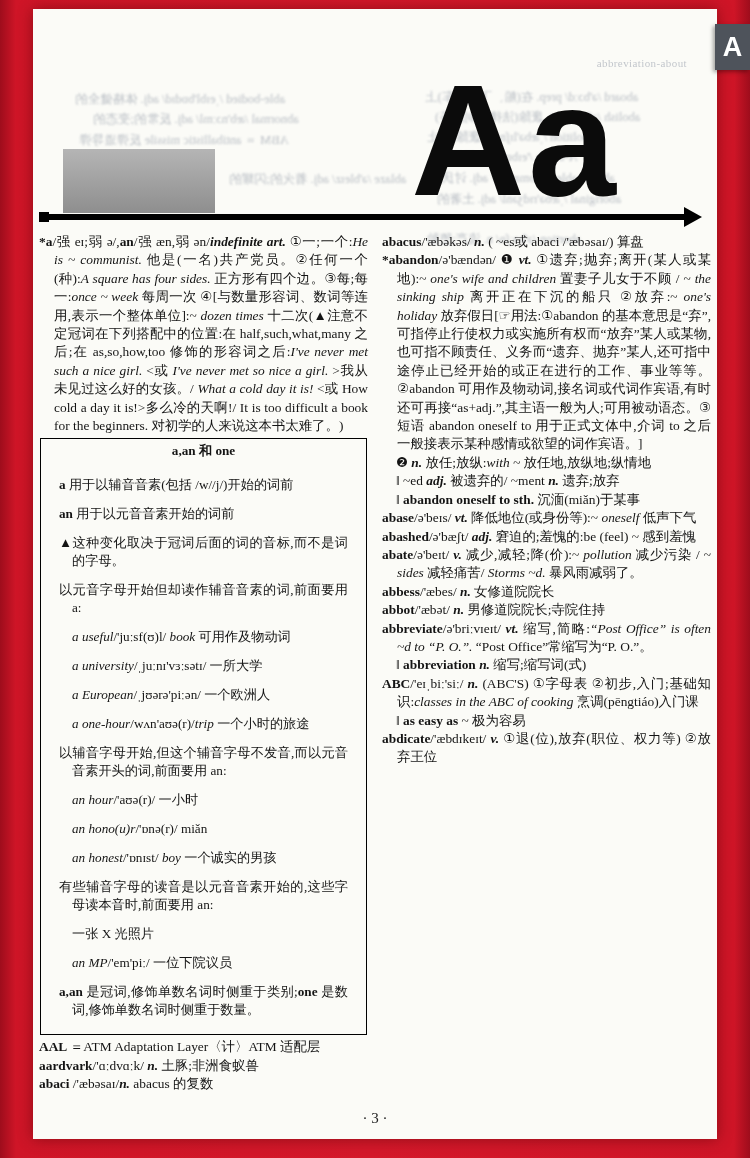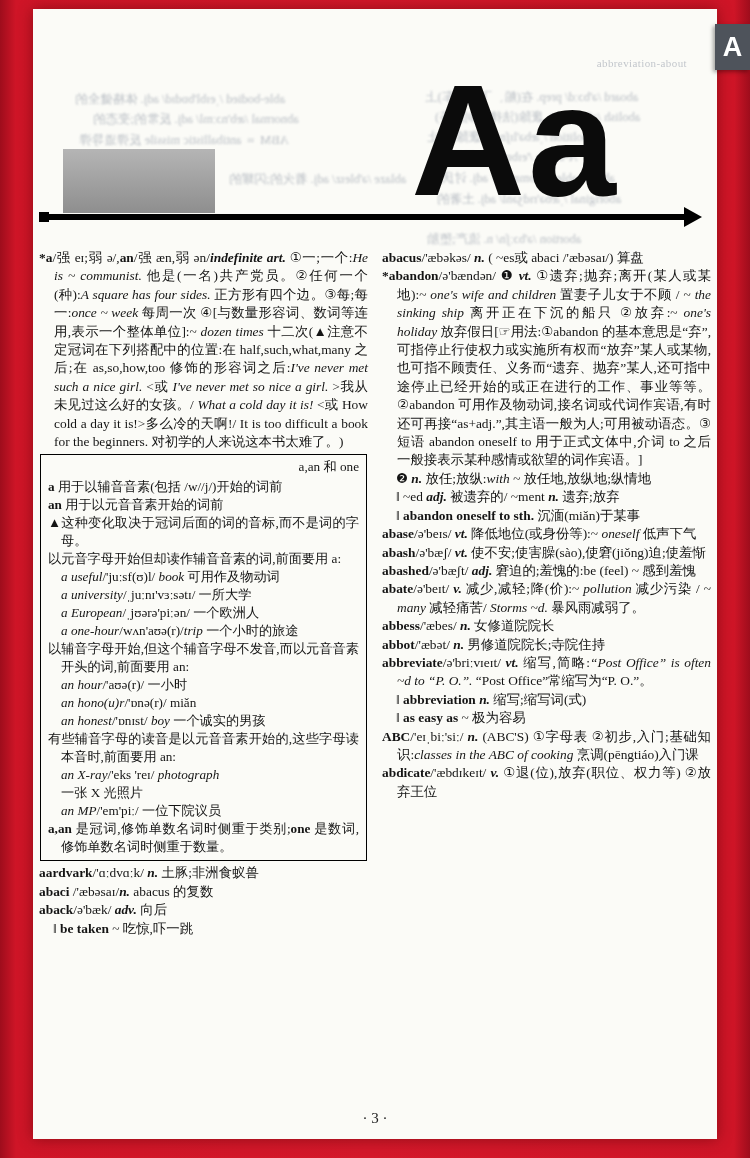--- a/index.html
+++ b/index.html
@@ -36,31 +36,31 @@
     position:absolute;left:378px;top:52px;line-height:1;
     font-family:Liberation Sans, sans-serif;
     font-weight:bold;font-size:158px;color:#0b0b0b;letter-spacing:3px;
   }
   .arrow{position:absolute;left:6px;top:205px;width:646px;height:6px;background:#000;}
   .arrow::before{content:"";position:absolute;left:0;top:-2px;width:10px;height:10px;background:#000;}
   .arrow::after{content:"";position:absolute;right:-17px;top:-7px;
     border-left:18px solid #000;border-top:10px solid transparent;border-bottom:10px solid transparent;}
 
   .columns{
-    position:absolute;left:6px;right:6px;top:240px;height:858px;overflow:hidden;
+    position:absolute;left:6px;right:6px;top:224px;height:858px;overflow:hidden;
     display:flex;gap:14px;font-size:13.4px;line-height:18.4px;color:#141414;text-align:justify;
   }
   .col{width:329px;flex:0 0 329px;}
   p.entry{margin:0;padding-left:15px;text-indent:-15px;word-break:break-word;}
   p.ind1{padding-left:28px;text-indent:-14px;}
   .b{font-weight:bold;}
   .i{font-style:italic;}
   .box{border:1.5px solid #000;margin:3px 1px 3px 1px;padding:2px 7px 4px 7px;line-height:18px;font-size:13.2px;}
-  .box .title{text-align:right;font-weight:normal;margin:1px 0 2px 0;padding:0;text-indent:0;}
-  .box p{margin:0;padding-left:13px;text-indent:-13px;}
+  .box .title{text-align:center;font-weight:bold;margin:1px 0 16px 0;padding:0;text-indent:0;}
+  .box p{margin:11px;padding-left:13px;text-indent:-13px;}
   .box p.ind1{padding-left:24px;text-indent:-11px;}
 
   .footer{position:absolute;left:0;right:0;bottom:12px;text-align:center;font-size:15px;color:#222;}
   .corner-tab{
     position:absolute;top:24px;right:0;width:35px;height:46px;z-index:6;
     background:#4e535b;color:#fff;display:flex;align-items:center;justify-content:center;
     font-family:"Liberation Sans","DejaVu Sans",sans-serif;font-weight:bold;font-size:27px;
     box-shadow:-2px 2px 4px rgba(0,0,0,.35);
   }
 </style>
@@ -96,44 +96,43 @@
           <p class="entry"><span>以元音字母开始但却读作辅音音素的词,前面要用 a:</span></p>
           <p class="entry ind1"><span class="i">a useful</span><span>/'juːsf(ʊ)l/ </span><span class="i">book </span><span>可用作及物动词</span></p>
           <p class="entry ind1"><span class="i">a university</span><span>/ˌjuːnɪ'vɜːsətɪ/ 一所大学</span></p>
           <p class="entry ind1"><span class="i">a European</span><span>/ˌjʊərə'piːən/ 一个欧洲人</span></p>
           <p class="entry ind1"><span class="i">a one-hour</span><span>/wʌn'aʊə(r)/</span><span class="i">trip </span><span>一个小时的旅途</span></p>
           <p class="entry"><span>以辅音字母开始,但这个辅音字母不发音,而以元音音素开头的词,前面要用 an:</span></p>
           <p class="entry ind1"><span class="i">an hour</span><span>/'aʊə(r)/ 一小时</span></p>
           <p class="entry ind1"><span class="i">an hono(u)r</span><span>/'ɒnə(r)/ miǎn</span></p>
           <p class="entry ind1"><span class="i">an honest</span><span>/'ɒnɪst/ </span><span class="i">boy </span><span>一个诚实的男孩</span></p>
           <p class="entry"><span>有些辅音字母的读音是以元音音素开始的,这些字母读本音时,前面要用 an:</span></p>
-          <p class="entry ind1"><span class="i">an X-ray</span><span>/'eks 'reɪ/ </span><span class="i">photograph</span></p>
           <p class="entry ind1"><span>一张 X 光照片</span></p>
           <p class="entry ind1"><span class="i">an MP</span><span>/'em'piː/ 一位下院议员</span></p>
           <p class="entry"><span class="b">a,an </span><span>是冠词,修饰单数名词时侧重于类别;</span><span class="b">one </span><span>是数词,修饰单数名词时侧重于数量。</span></p>
         </div>
+        <p class="entry"><span class="b">AAL </span><span>＝ATM Adaptation Layer〈计〉ATM 适配层</span></p>
         <p class="entry"><span class="b">aardvark</span><span>/'ɑːdvɑːk/ </span><span class="b i">n. </span><span>土豚;非洲食蚁兽</span></p>
         <p class="entry"><span class="b">abaci </span><span>/'æbəsaɪ/</span><span class="b i">n. </span><span>abacus 的复数</span></p>
         <p class="entry"><span class="b">aback</span><span>/ə'bæk/ </span><span class="b i">adv. </span><span>向后</span></p>
         <p class="entry ind1"><span>‖ </span><span class="b">be taken </span><span>~ 吃惊,吓一跳</span></p>
       </div>
     <div class="col" id="col-right">
         <p class="entry"><span class="b">abacus</span><span>/'æbəkəs/ </span><span class="b i">n. </span><span>( ~es或 abaci /'æbəsaɪ/) 算盘</span></p>
         <p class="entry"><span class="b">*abandon</span><span>/ə'bændən/ ❶ </span><span class="b i">vt. </span><span>①遗弃;抛弃;离开(某人或某地):~ </span><span class="i">one's wife and children </span><span>置妻子儿女于不顾 / ~ </span><span class="i">the sinking ship </span><span>离开正在下沉的船只 ②放弃:~ </span><span class="i">one's holiday </span><span>放弃假日[☞用法:①abandon 的基本意思是“弃”,可指停止行使权力或实施所有权而“放弃”某人或某物,也可指不顾责任、义务而“遗弃、抛弃”某人,还可指中途停止已经开始的或正在进行的工作、事业等等。②abandon 可用作及物动词,接名词或代词作宾语,有时还可再接“as+adj.”,其主语一般为人;可用被动语态。③短语 abandon oneself to 用于正式文体中,介词 to 之后一般接表示某种感情或欲望的词作宾语。]</span></p>
         <p class="entry ind1"><span>❷ </span><span class="b i">n. </span><span>放任;放纵:</span><span class="i">with ~ </span><span>放任地,放纵地;纵情地</span></p>
         <p class="entry ind1"><span>‖ ~ed </span><span class="b i">adj. </span><span>被遗弃的/ ~ment </span><span class="b i">n. </span><span>遗弃;放弃</span></p>
         <p class="entry ind1"><span>‖ </span><span class="b">abandon oneself to sth. </span><span>沉湎(miǎn)于某事</span></p>
         <p class="entry"><span class="b">abase</span><span>/ə'beɪs/ </span><span class="b i">vt. </span><span>降低地位(或身份等):~ </span><span class="i">oneself </span><span>低声下气</span></p>
-        <p class="entry"><span class="b">abash</span><span>/ə'bæʃ/ </span><span class="b i">vt. </span><span>使不安;使害臊(sào),使窘(jiǒng)迫;使羞惭</span></p>
         <p class="entry"><span class="b">abashed</span><span>/ə'bæʃt/ </span><span class="b i">adj. </span><span>窘迫的;羞愧的:be (feel) ~ 感到羞愧</span></p>
-        <p class="entry"><span class="b">abate</span><span>/ə'beɪt/ </span><span class="b i">v. </span><span>减少,减轻;降(价):~ </span><span class="i">pollution </span><span>减少污染 / ~ </span><span class="i">many </span><span>减轻痛苦/ </span><span class="i">Storms ~d. </span><span>暴风雨减弱了。</span></p>
+        <p class="entry"><span class="b">abate</span><span>/ə'beɪt/ </span><span class="b i">v. </span><span>减少,减轻;降(价):~ </span><span class="i">pollution </span><span>减少污染 / ~ </span><span class="i">sides </span><span>减轻痛苦/ </span><span class="i">Storms ~d. </span><span>暴风雨减弱了。</span></p>
         <p class="entry"><span class="b">abbess</span><span>/'æbes/ </span><span class="b i">n. </span><span>女修道院院长</span></p>
         <p class="entry"><span class="b">abbot</span><span>/'æbət/ </span><span class="b i">n. </span><span>男修道院院长;寺院住持</span></p>
         <p class="entry"><span class="b">abbreviate</span><span>/ə'briːvɪeɪt/ </span><span class="b i">vt. </span><span>缩写,简略:</span><span class="i">“Post Office” is often ~d to “P. O.”. </span><span>“Post Office”常缩写为“P. O.”。</span></p>
         <p class="entry ind1"><span>‖ </span><span class="b">abbreviation </span><span class="b i">n. </span><span>缩写;缩写词(式)</span></p>
+        <p class="entry"><span class="b">ABC</span><span>/'eɪˌbiː'siː/ </span><span class="b i">n. </span><span>(ABC'S) ①字母表 ②初步,入门;基础知识:</span><span class="i">classes in the ABC of cooking </span><span>烹调(pēngtiáo)入门课</span></p>
         <p class="entry ind1"><span>‖ </span><span class="b">as easy as </span><span>~ 极为容易</span></p>
-        <p class="entry"><span class="b">ABC</span><span>/'eɪˌbiː'siː/ </span><span class="b i">n. </span><span>(ABC'S) ①字母表 ②初步,入门;基础知识:</span><span class="i">classes in the ABC of cooking </span><span>烹调(pēngtiáo)入门课</span></p>
         <p class="entry"><span class="b">abdicate</span><span>/'æbdɪkeɪt/ </span><span class="b i">v. </span><span>①退(位),放弃(职位、权力等) ②放弃王位</span></p>
       </div>
   </div>
   <div class="footer">· 3 ·</div>
 </div>
 <div class="corner-tab">A</div>
 
 </body></html>

